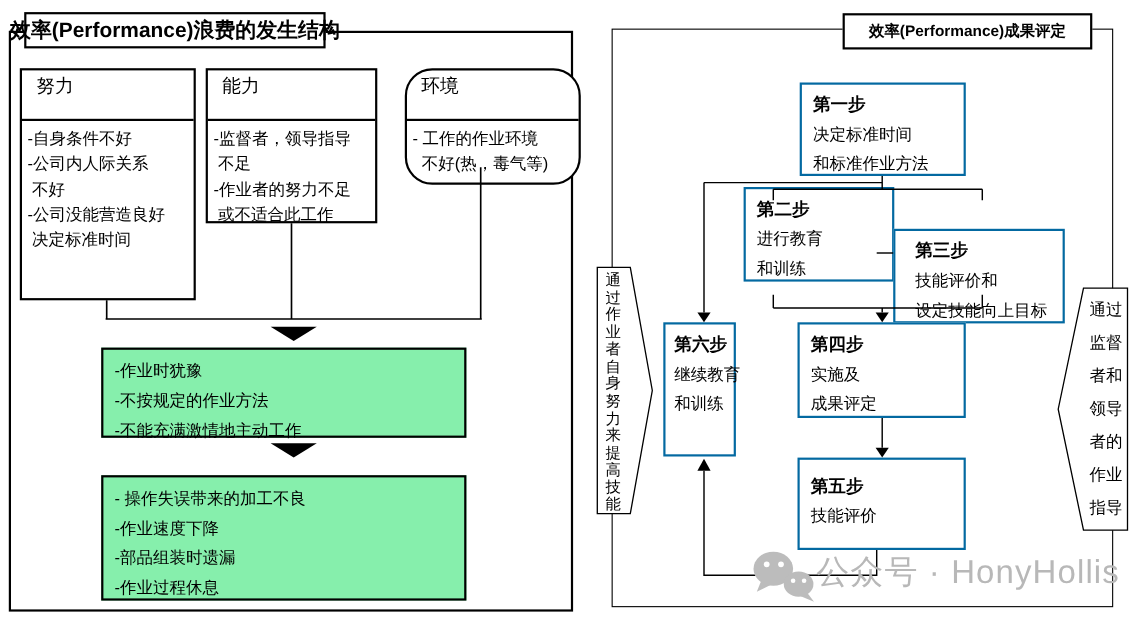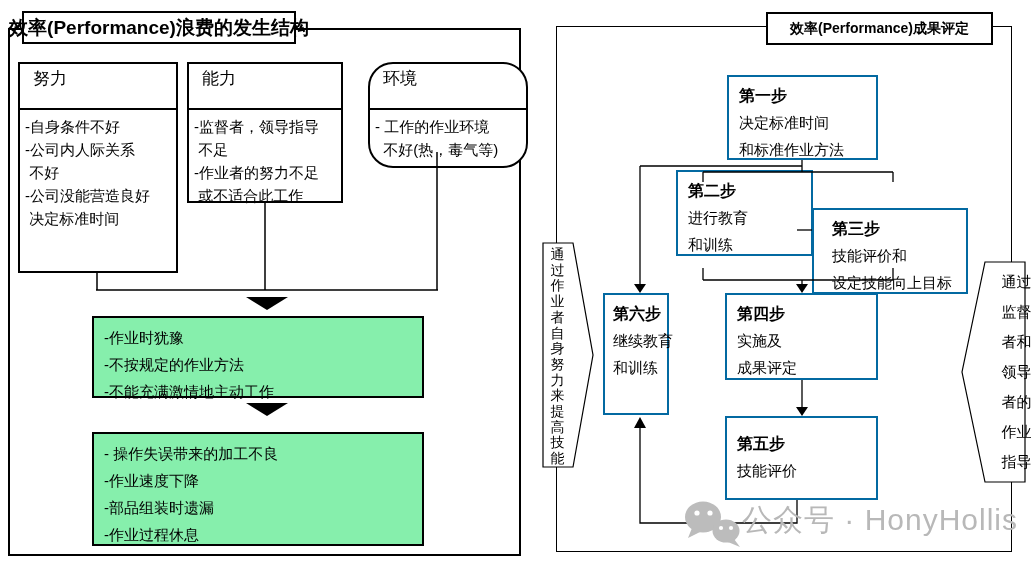--- a/index.html
+++ b/index.html
@@ -25,27 +25,27 @@
   .cbox .cbody { padding:5px 4px 0 5px; }
   .tline { white-space:pre; font-size:15px; line-height:23px; }
   .bigbox { position:absolute; border:2px solid #000; background:#86efac; box-sizing:border-box; z-index:2; padding:6px 4px 15px 10px; }
   .bigbox .tline { line-height:27px; }
   .stepbox {
     position:absolute; border:2px solid #0369a1; background:#fff; box-sizing:border-box; z-index:2;
     padding:5px 4px 0 10px;
   }
   .stepbox .stitle { font-weight:bold; font-size:16px; line-height:27px; }
   .stepbox .tline { line-height:27px; }
-  .step5pad { padding-top:12px; }
+  .step5pad { padding-top:12px;font-family:Liberation Mono, monospace; }
   svg.overlay { position:absolute; left:0; top:0; z-index:4; pointer-events:none; }
   .bannertext {
     position:absolute; z-index:5; word-break:break-all; overflow:visible; text-align:center;
   }
   .bannertext.left { left:549px; top:247px; width:17px; font-size:14px; line-height:15.7px; }
-  .bannertext.right { left:989px; top:267px; width:33px; font-size:15px; line-height:30px;margin-left:11px; }
+  .bannertext.right { left:989px; top:267px; width:33px; font-size:15px; line-height:30px; }
   .watermark {
     position:absolute; left:742px; top:500px; z-index:6;
     font-size:30px; color:#b8b8b8; white-space:nowrap; letter-spacing:1px;
   }
 </style>
 </head>
 <body>
 
 <div class="canvas">
 

